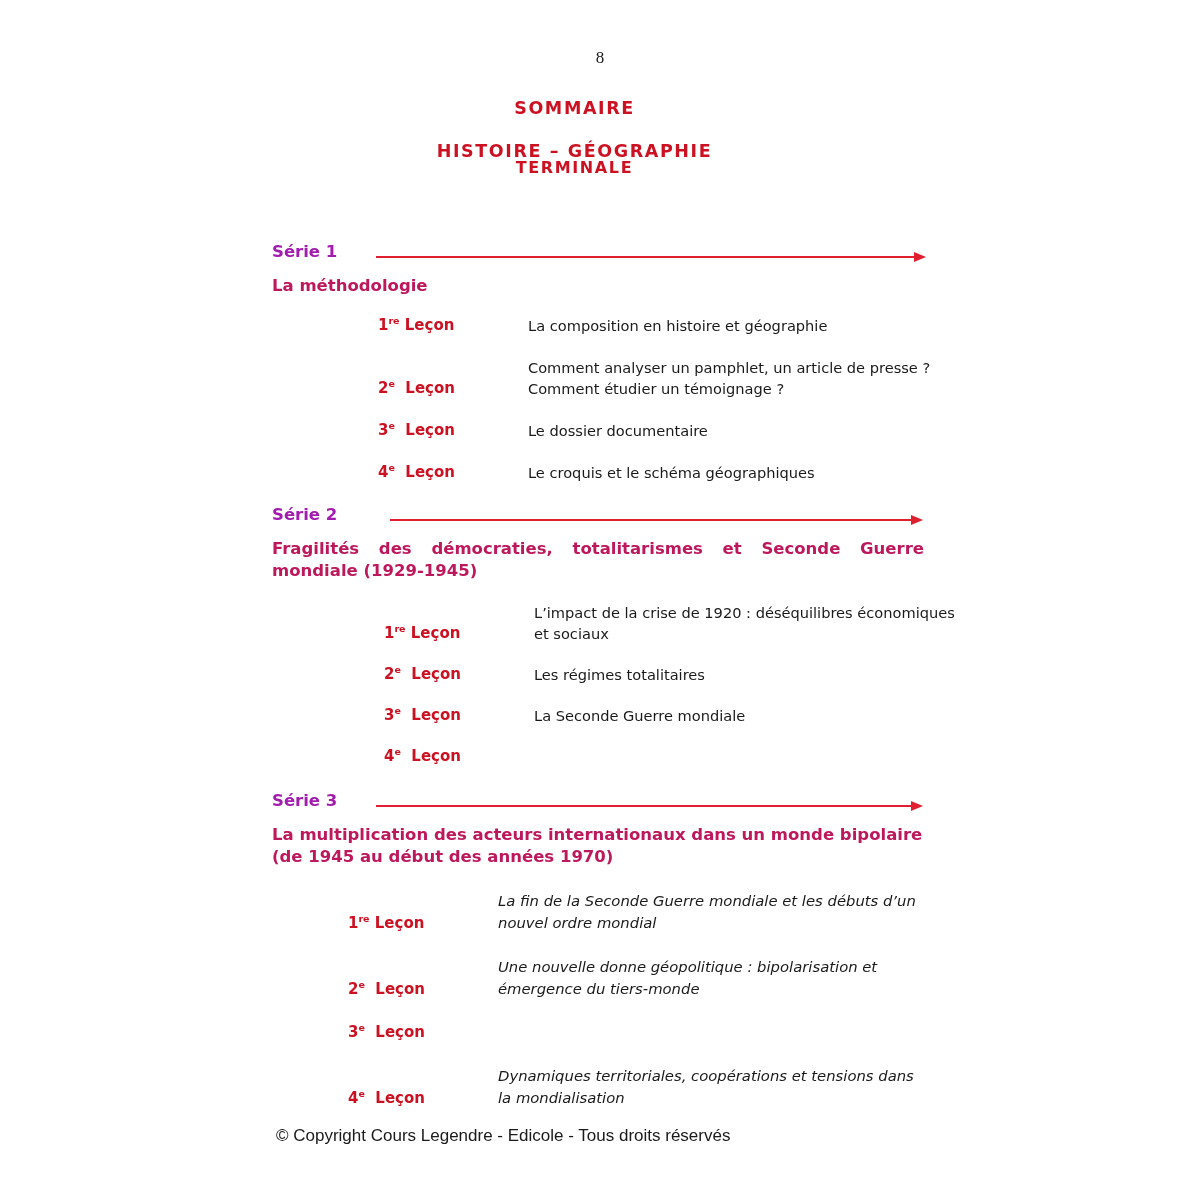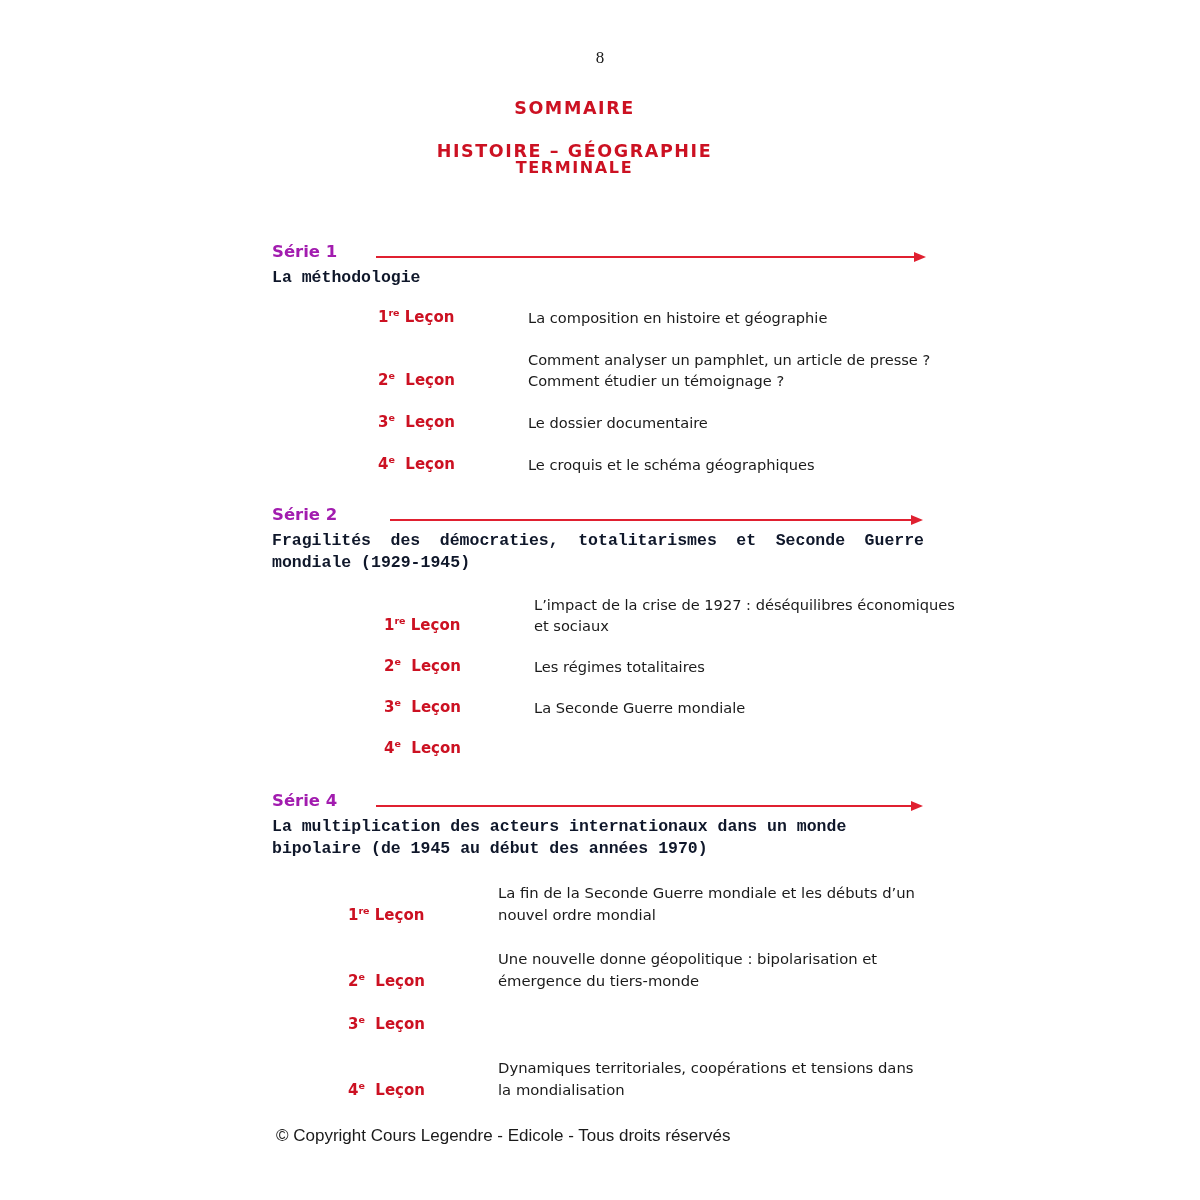--- a/index.html
+++ b/index.html
@@ -84,26 +84,25 @@
     position: absolute;
     right: 0;
     top: 0;
     width: 0;
     height: 0;
     border-top: 5px solid transparent;
     border-bottom: 5px solid transparent;
     border-left: 12px solid #e02030;
   }
   .serie-title {
-    color: #0f172a;
+    color: #be185d;
     font-weight: bold;
     font-size: 16.5px;
     line-height: 22px;
-    margin-top: 1px;
-    font-family: Liberation Mono, monospace;
+    margin-top: 9px;
   }
   .serie-title.justified {
     text-align: justify;
     text-align-last: left;
   }
 
   
   .lessons {
     margin-top: 16px;
   }
@@ -145,21 +144,21 @@
   #serie-2 .arrow { left: 118px; width: 533px; }
   #serie-2 .lessons { margin-top: 20px; }
   #serie-2 .lesson-num { width: 150px; margin-left: 112px; }
   #serie-2 .lesson-row { margin-bottom: 20px; }
 
   #serie-3 { top: 791px; }
   #serie-3 .arrow { left: 104px; width: 547px; }
   #serie-3 .lessons { margin-top: 22px; }
   #serie-3 .lesson-num { width: 150px; margin-left: 76px; }
   #serie-3 .lesson-row { margin-bottom: 22px; }
-  #serie-3 .lesson-text { font-size: 14.8px; line-height: 22px; }
+  #serie-3 .lesson-text { font-size: 14.8px; line-height: 22px; font-style: italic; }
 
   
   .footer {
     position: absolute;
     top: 1126px;
     left: 276px;
     font-family: Liberation Sans, sans-serif;
     font-size: 17px;
     color: #1a1a1a;
   }
@@ -212,40 +211,40 @@
       <span class="serie-label">Série 2</span>
       <span class="arrow">
         <span class="shaft"></span>
         <span class="head"></span>
       </span>
     </div>
     <div class="serie-title justified">Fragilités des démocraties, totalitarismes et Seconde Guerre mondiale (1929-1945)</div>
     <div class="lessons">
       <div class="lesson-row">
         <span class="lesson-num"><span>1</span><sup>re</sup>&nbsp;<span>Leçon</span></span>
-        <span class="lesson-text">L’impact de la crise de 1927 : déséquilibres économiques
+        <span class="lesson-text">L’impact de la crise de 1920 : déséquilibres économiques
 et sociaux</span>
       </div>
       <div class="lesson-row">
         <span class="lesson-num"><span>2</span><sup>e</sup>&nbsp;&nbsp;<span>Leçon</span></span>
         <span class="lesson-text">Les régimes totalitaires</span>
       </div>
       <div class="lesson-row">
         <span class="lesson-num"><span>3</span><sup>e</sup>&nbsp;&nbsp;<span>Leçon</span></span>
         <span class="lesson-text">La Seconde Guerre mondiale</span>
       </div>
       <div class="lesson-row">
         <span class="lesson-num"><span>4</span><sup>e</sup>&nbsp;&nbsp;<span>Leçon</span></span>
       </div>
     </div>
   </div>
 
   <div class="serie" id="serie-3">
     <div class="serie-head-row">
-      <span class="serie-label">Série 4</span>
+      <span class="serie-label">Série 3</span>
       <span class="arrow">
         <span class="shaft"></span>
         <span class="head"></span>
       </span>
     </div>
     <div class="serie-title">La multiplication des acteurs internationaux dans un monde bipolaire (de 1945 au début des années 1970)</div>
     <div class="lessons">
       <div class="lesson-row">
         <span class="lesson-num"><span>1</span><sup>re</sup>&nbsp;<span>Leçon</span></span>
         <span class="lesson-text">La fin de la Seconde Guerre mondiale et les débuts d’un

